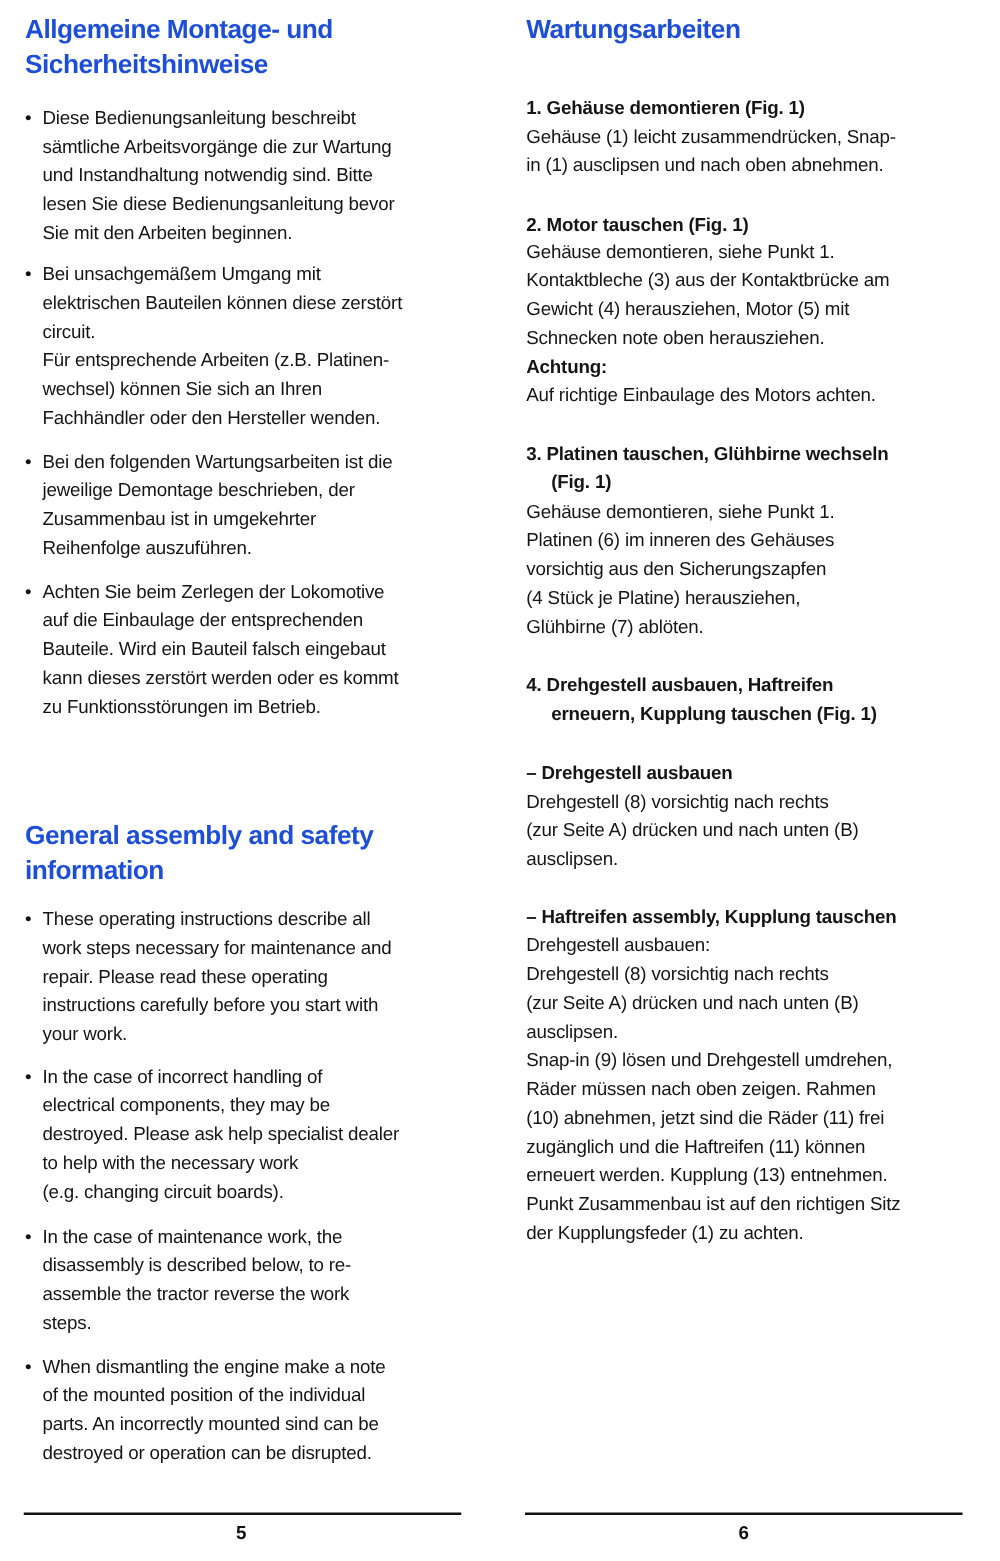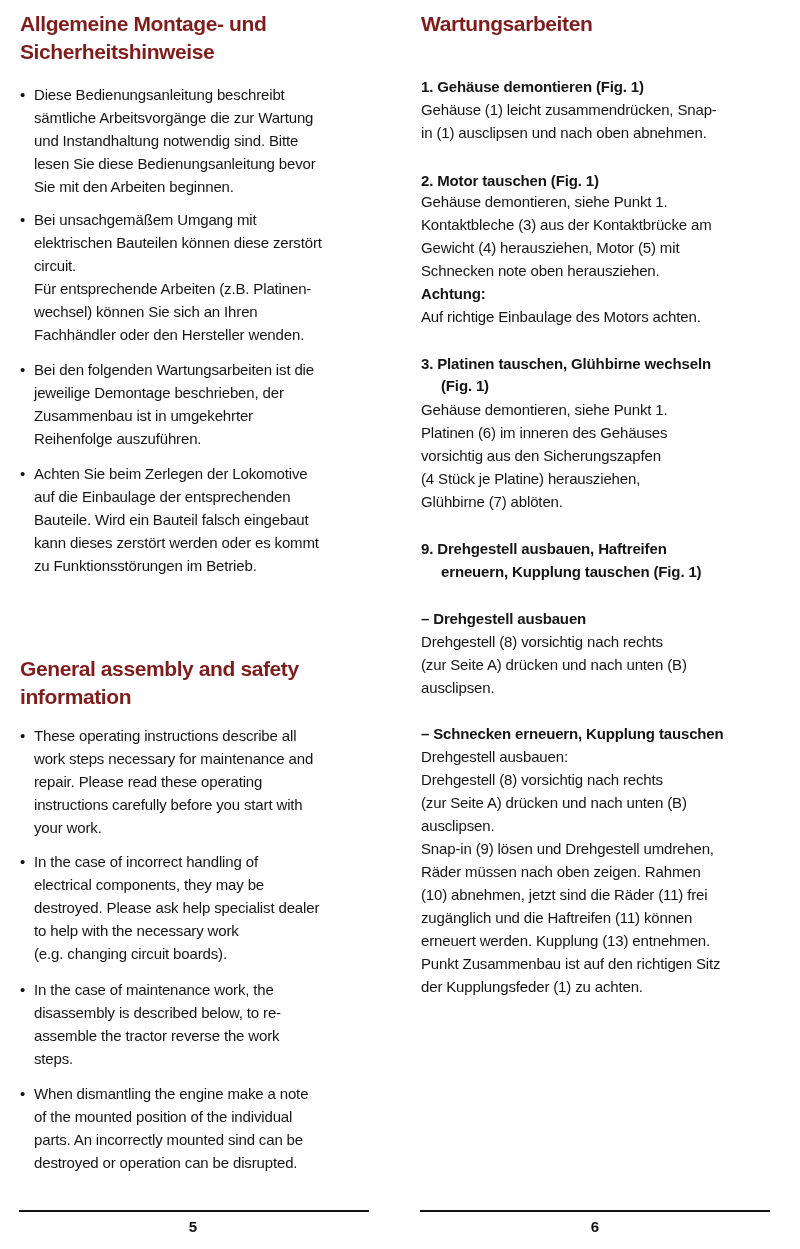--- a/index.html
+++ b/index.html
@@ -2,21 +2,21 @@
 <html><head>
 <meta charset="utf-8">
 <style>
   html, body { margin:0; padding:0; background:#fff; }
   body { width:800px; height:1249px; position:relative; overflow:hidden;
          font-family:"Liberation Sans", sans-serif; color:#111; }
   .col { position:absolute; top:0; }
   .col-left { left:20px; width:350px; }
   .col-right { left:421px; width:350px; }
   .h1 { position:absolute; left:0; font-size:21px; font-weight:bold; line-height:28px;
-        letter-spacing:-0.4px; color:#7f1d1d; white-space:nowrap; }
+        letter-spacing:-0.4px; color:#1d4ed8; white-space:nowrap; }
   .line { position:absolute; font-size:15px; line-height:23px; white-space:nowrap;
           letter-spacing:-0.15px; color:#151515; }
   .bullet-line { left:14px; }
   .bullet { position:absolute; left:0; font-size:15px; line-height:23px; }
   .bold { font-weight:bold; }
   .hang { left:20px; }
   .rule { position:absolute; height:2px; background:#111; }
   .pnum { position:absolute; font-size:15px; font-weight:bold; line-height:20px; text-align:center; width:60px; }
 </style>
 </head>
@@ -127,32 +127,32 @@
     <div class="line bold" style="top:352px">3. Platinen tauschen, Glühbirne wechseln</div>
     <div class="line bold hang" style="top:374px">(Fig. 1)</div>
     <div class="line" style="top:398px">Gehäuse demontieren, siehe Punkt 1.</div>
     <div class="line" style="top:421px">Platinen (6) im inneren des Gehäuses</div>
     <div class="line" style="top:444px">vorsichtig aus den Sicherungszapfen</div>
     <div class="line" style="top:467px">(4 Stück je Platine) herausziehen,</div>
     <div class="line" style="top:490px">Glühbirne (7) ablöten.</div>
   </div>
 
   <div>
-    <div class="line bold" style="top:537px">9. Drehgestell ausbauen, Haftreifen</div>
+    <div class="line bold" style="top:537px">4. Drehgestell ausbauen, Haftreifen</div>
     <div class="line bold hang" style="top:560px">erneuern, Kupplung tauschen (Fig. 1)</div>
 
     <div>
       <div class="line bold" style="top:607px">–  Drehgestell ausbauen</div>
       <div class="line" style="top:630px">Drehgestell (8) vorsichtig nach rechts</div>
       <div class="line" style="top:653px">(zur Seite A) drücken und nach unten (B)</div>
       <div class="line" style="top:676px">ausclipsen.</div>
     </div>
 
     <div>
-      <div class="line bold" style="top:722px">–  Schnecken erneuern, Kupplung tauschen</div>
+      <div class="line bold" style="top:722px">–  Haftreifen assembly, Kupplung tauschen</div>
       <div class="line" style="top:745px">Drehgestell ausbauen:</div>
       <div class="line" style="top:768px">Drehgestell (8) vorsichtig nach rechts</div>
       <div class="line" style="top:791px">(zur Seite A) drücken und nach unten (B)</div>
       <div class="line" style="top:814px">ausclipsen.</div>
       <div class="line" style="top:837px">Snap-in (9) lösen und Drehgestell umdrehen,</div>
       <div class="line" style="top:860px">Räder müssen nach oben zeigen. Rahmen</div>
       <div class="line" style="top:883px">(10) abnehmen, jetzt sind die Räder (11) frei</div>
       <div class="line" style="top:906px">zugänglich und die Haftreifen (11) können</div>
       <div class="line" style="top:929px">erneuert werden. Kupplung (13) entnehmen.</div>
       <div class="line" style="top:952px">Punkt Zusammenbau ist auf den richtigen Sitz</div>

